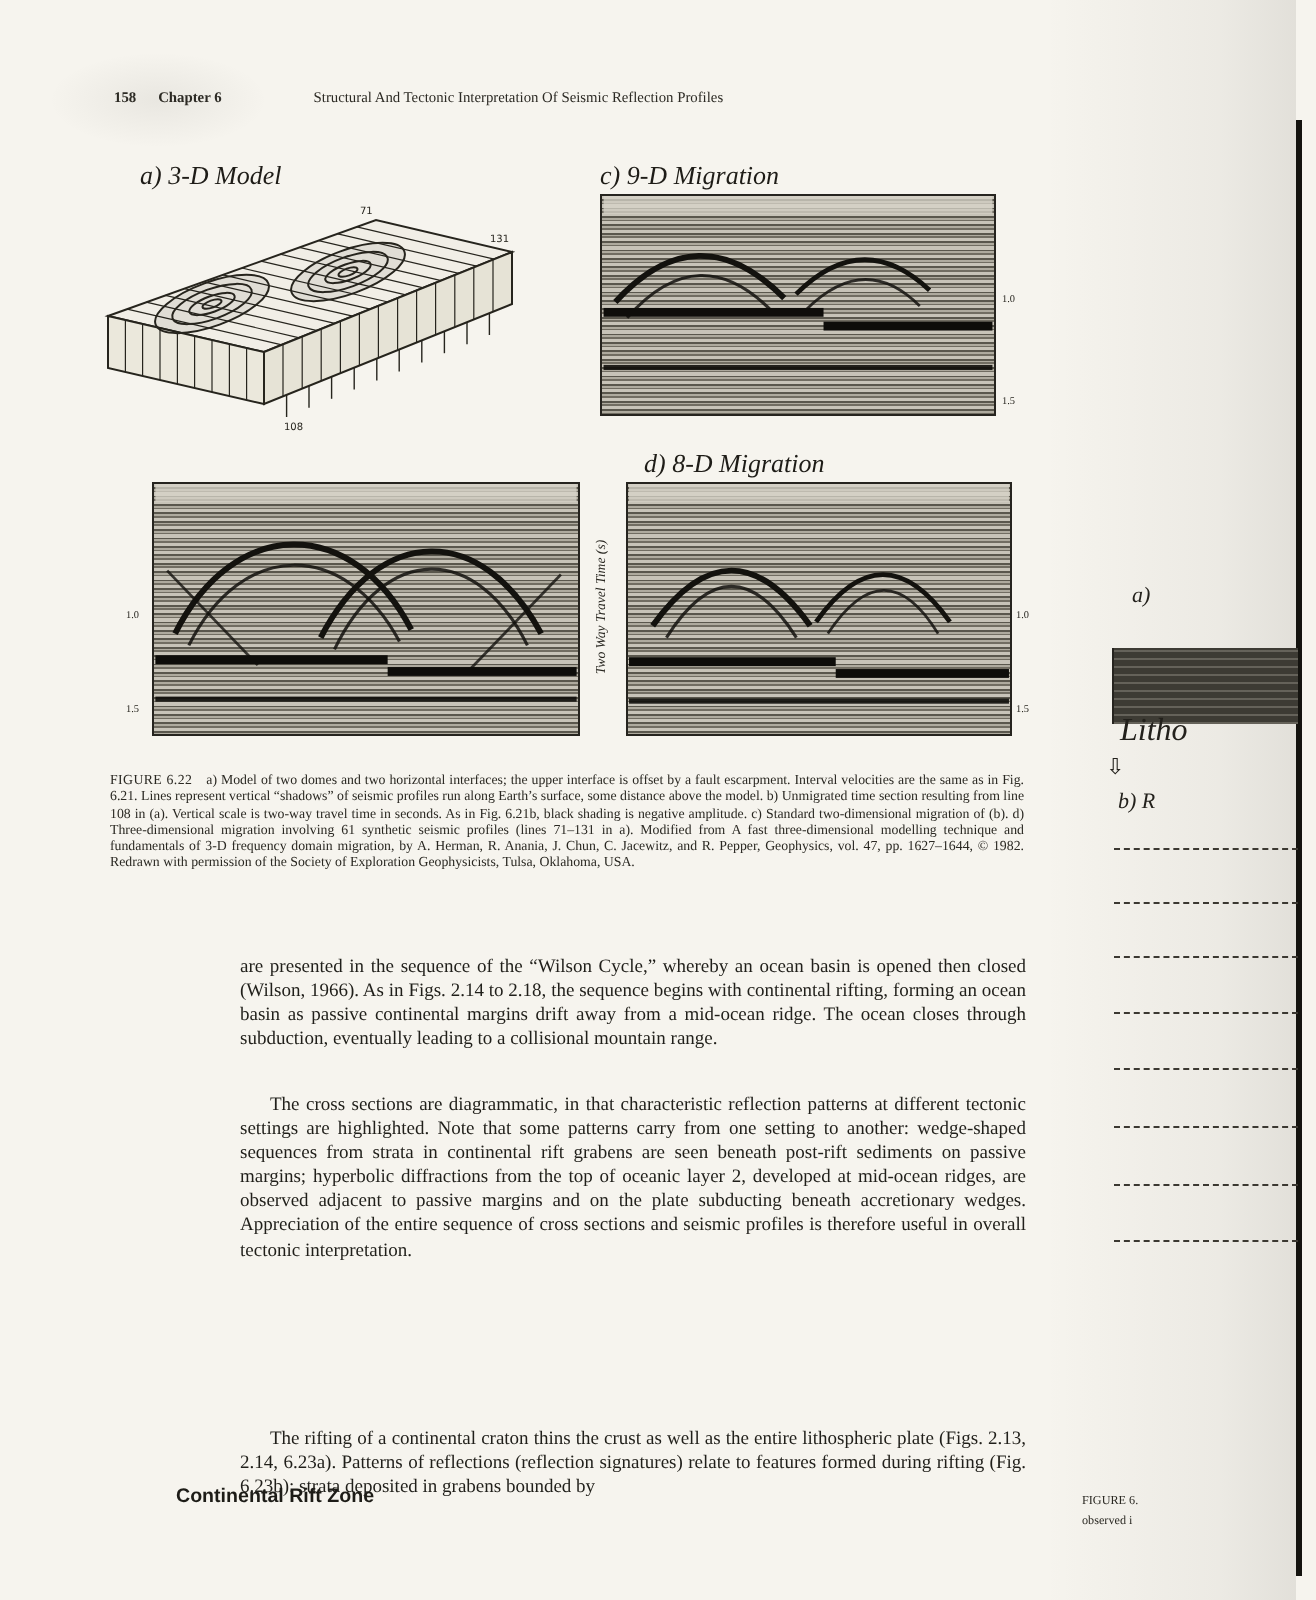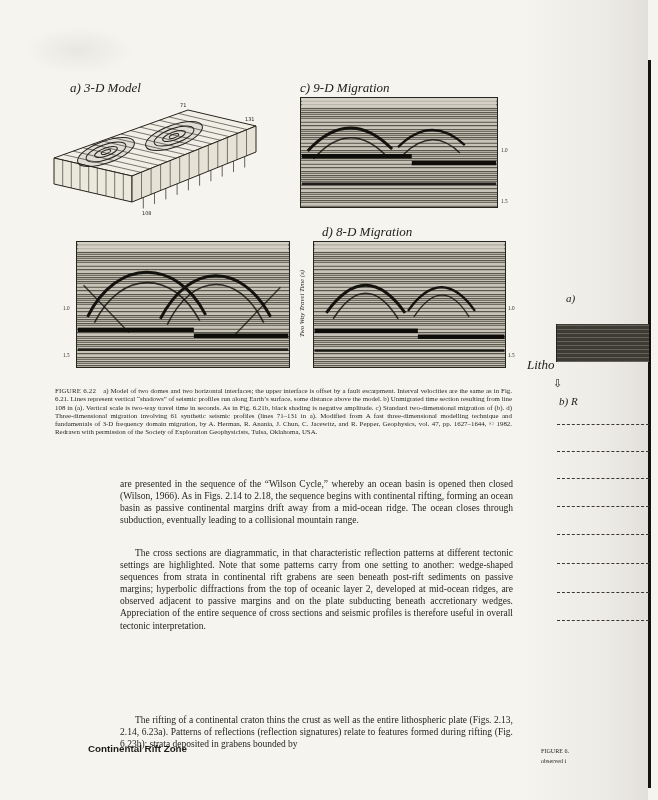--- a/index.html
+++ b/index.html
@@ -85,37 +85,40 @@
   }
   .spine { position: absolute; left: 648px; top: 60px; width: 2.5px; height: 728px; background: #14130f; }
   .np-a     { position: absolute; left: 566px; top: 292px; font-style: italic; font-size: 11px; }
   .np-img   {
     position: absolute; left: 556px; top: 324px; width: 93px; height: 38px;
     background:
       repeating-linear-gradient(0deg, rgba(205,200,188,0.28) 0 1px, rgba(0,0,0,0) 1px 4px),
       #3d3b34;
     border-left: 1px solid #26241f;
   }
-  .np-litho { position: absolute; left: 527px; top: 357px; font-style: italic; font-size: 13px; }
+  .np-litho { position: absolute; left: 560px; top: 357px; font-style: italic; font-size: 16px; }
   .np-arrow { position: absolute; left: 553px; top: 377px; font-size: 11px; color: #23211c; }
   .np-b     { position: absolute; left: 559px; top: 395px; font-style: italic; font-size: 11px; }
   .np-dashes { position: absolute; left: 557px; top: 424px; width: 92px; height: 228px; }
   .np-dashes .dash { position: absolute; left: 0; width: 100%; border-top: 1.6px dashed #3b3831; }
   .np-cap1 { position: absolute; left: 541px; top: 748px; font-size: 6.1px; color: #2a2822; }
   .np-cap2 { position: absolute; left: 541px; top: 758px; font-size: 6.1px; color: #2a2822; }
 
   .model-a svg line, .model-a svg path, .model-a svg ellipse { stroke: #26241d; }
   .model-a svg text { fill: #26241d; font-size: 5px; font-family: "DejaVu Sans", sans-serif; }
 </style>
 </head>
 <body>
 
 <div class="page">
   <div class="smudge"></div>
 
+  <div class="running-header">
+    <span class="pgnum">158</span><span class="chap">Chapter 6</span><span class="htitle">Structural And Tectonic Interpretation Of Seismic Reflection Profiles</span>
+  </div>
 
   <div class="panel-label lbl-a">a) 3-D Model</div>
   <div class="panel-label lbl-c">c) 9-D Migration</div>
   <div class="panel-label lbl-b">b) Unmigrated Time Section</div>
   <div class="panel-label lbl-d">d) 8-D Migration</div>
 
   <div class="model-a">
     <svg width="218" height="122" viewBox="0 0 218 122">
       <polygon points="8,62 142,14 210,30 86,80" fill="#f1eee6" stroke="#26241d" stroke-width="1"></polygon>
       <polygon points="8,62 86,80 86,106 8,88" fill="#ebe8dc" stroke="#26241d" stroke-width="1"></polygon>

